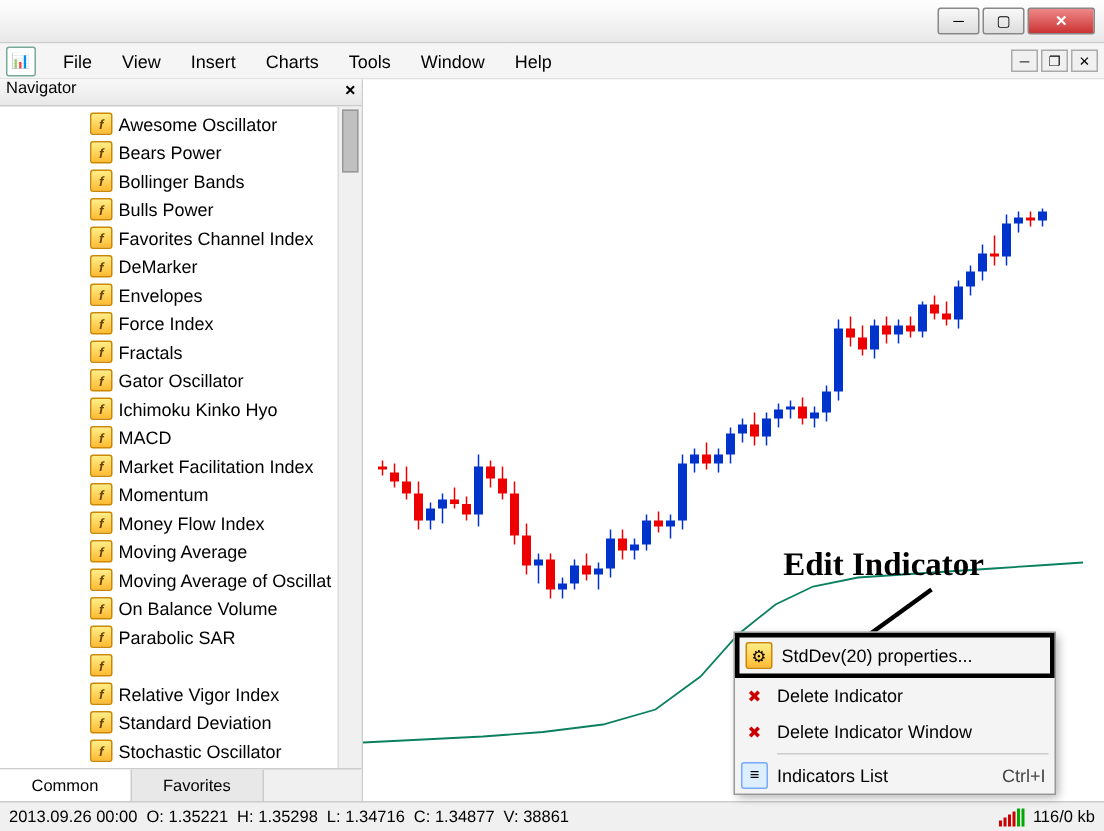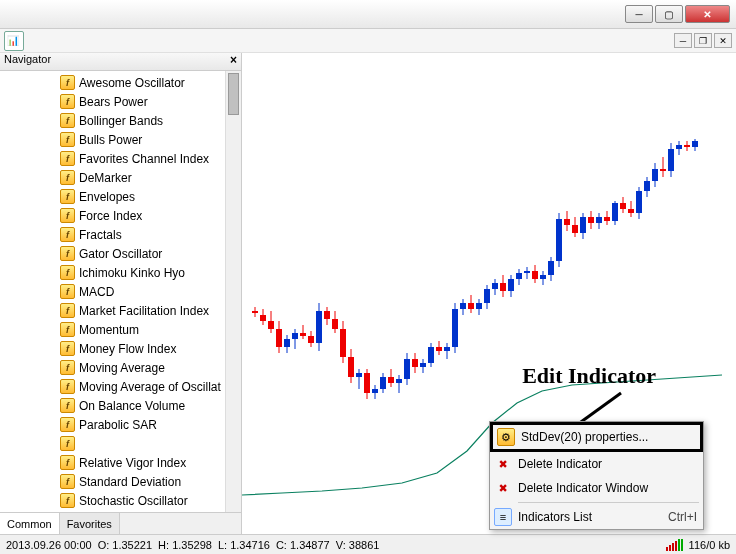--- a/index.html
+++ b/index.html
@@ -19,21 +19,21 @@
 
 .navigator { width: 242px; border-right: 1px solid #ccc; display: flex; flex-direction: column; background: #fff; }
 .nav-header { height: 18px; background: linear-gradient(#f8f8f8,#e8e8e8); border-bottom: 1px solid #ccc; display: flex; padding: 0 4px; font-size: 11px; }
 .nav-header .close-x { margin-left: auto; cursor: pointer; font-size: 12px; font-weight: bold; }
 .nav-tree { flex: 1; overflow-y: auto; padding: 2px 0; position: relative; }
 .tree-scroll { position: absolute; right: 0; top: 0; bottom: 0; width: 16px; background: #f0f0f0; border-left: 1px solid #ddd; }
 .tree-scroll::before { content: ''; position: absolute; top: 2px; left: 2px; right: 2px; height: 40px; background: #c0c0c0; border: 1px solid #999; }
 .tree-item { display: flex; align-items: center; height: 19px; padding-left: 60px; font-size: 12px; cursor: pointer; white-space: nowrap; }
 .ind-icon { width: 15px; height: 15px; background: linear-gradient(#fe8,#fb3); border: 1px solid #c80; border-radius: 2px; margin-right: 4px; display: flex; align-items: center; justify-content: center; font-size: 9px; font-style: italic; font-weight: bold; color: #640; }
 .nav-tabs { height: 22px; display: flex; border-top: 1px solid #ccc; background: #f0f0f0; }
-.nav-tab { padding: 2px 7px; font-size: 11px; border-right: 1px solid #ccc; background: #fff; cursor: pointer; display: flex; align-items: center; }
+.nav-tab { padding: 2px 21px; font-size: 11px; border-right: 1px solid #ccc; background: #fff; cursor: pointer; display: flex; align-items: center; }
 .nav-tab.inactive { background: #e8e8e8; }
 
 .chart-area { flex: 1; position: relative; background: #fff; }
 .chart-svg { position: absolute; inset: 0; }
 
 .ctx-menu { position: absolute; right: 32px; top: 368px; width: 215px; background: #f4f4f4; border: 1px solid #999; box-shadow: 2px 2px 6px rgba(0,0,0,.3); font-size: 12px; }
 .ctx-item { display: flex; align-items: center; height: 24px; padding: 0 6px 0 4px; cursor: pointer; }
 .ctx-item.hl { border: 3px solid #000; height: 30px; }
 .ctx-icon { width: 18px; height: 18px; margin-right: 6px; display: flex; align-items: center; justify-content: center; font-size: 11px; border-radius: 2px; }
 .ctx-sep { height: 1px; background: #ccc; margin: 2px 4px 2px 28px; }
@@ -51,20 +51,29 @@
 <body>
 
 <div class="titlebar">
   <div class="win-btn">─</div>
   <div class="win-btn">▢</div>
   <div class="win-btn close">✕</div>
 </div>
 
 <div class="menubar">
   <div class="menu-icon">📊</div>
+  <div id="menu-items" style="display: flex;">
+      <div class="menu-item">File</div>
+      <div class="menu-item">View</div>
+      <div class="menu-item">Insert</div>
+      <div class="menu-item">Charts</div>
+      <div class="menu-item">Tools</div>
+      <div class="menu-item">Window</div>
+      <div class="menu-item">Help</div>
+    </div>
   <div class="mdi-btns">
     <div class="mdi-btn">─</div>
     <div class="mdi-btn">❐</div>
     <div class="mdi-btn">✕</div>
   </div>
 </div>
 
 <div class="workspace">
   <div class="navigator">
     <div class="nav-header">

